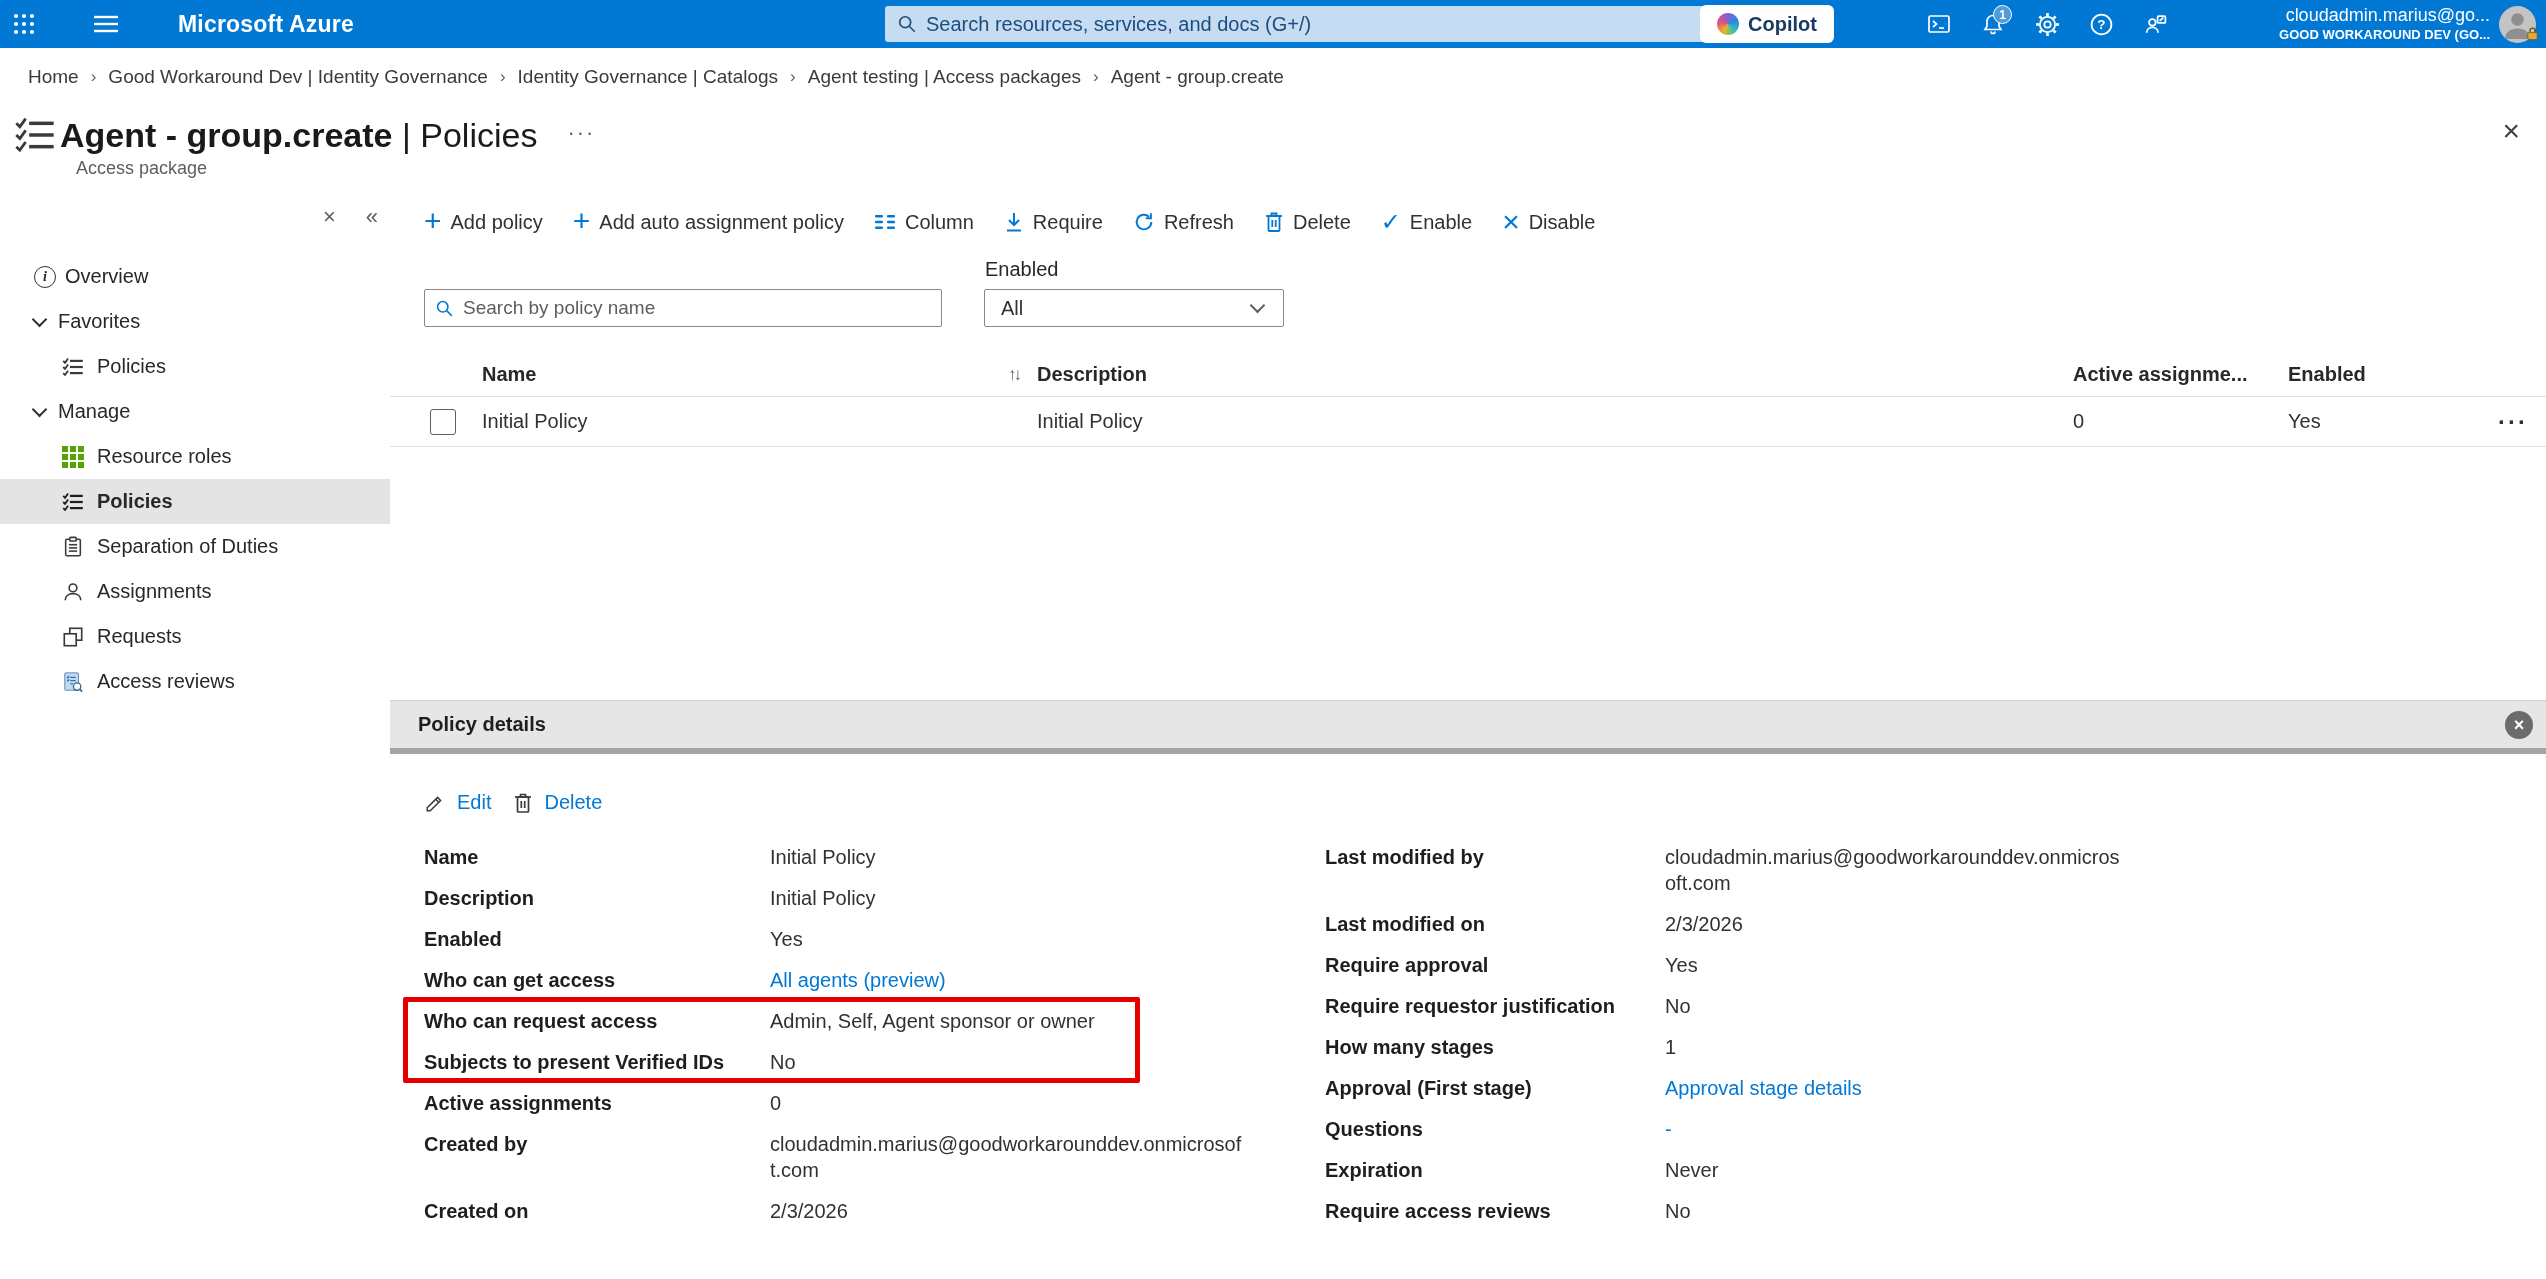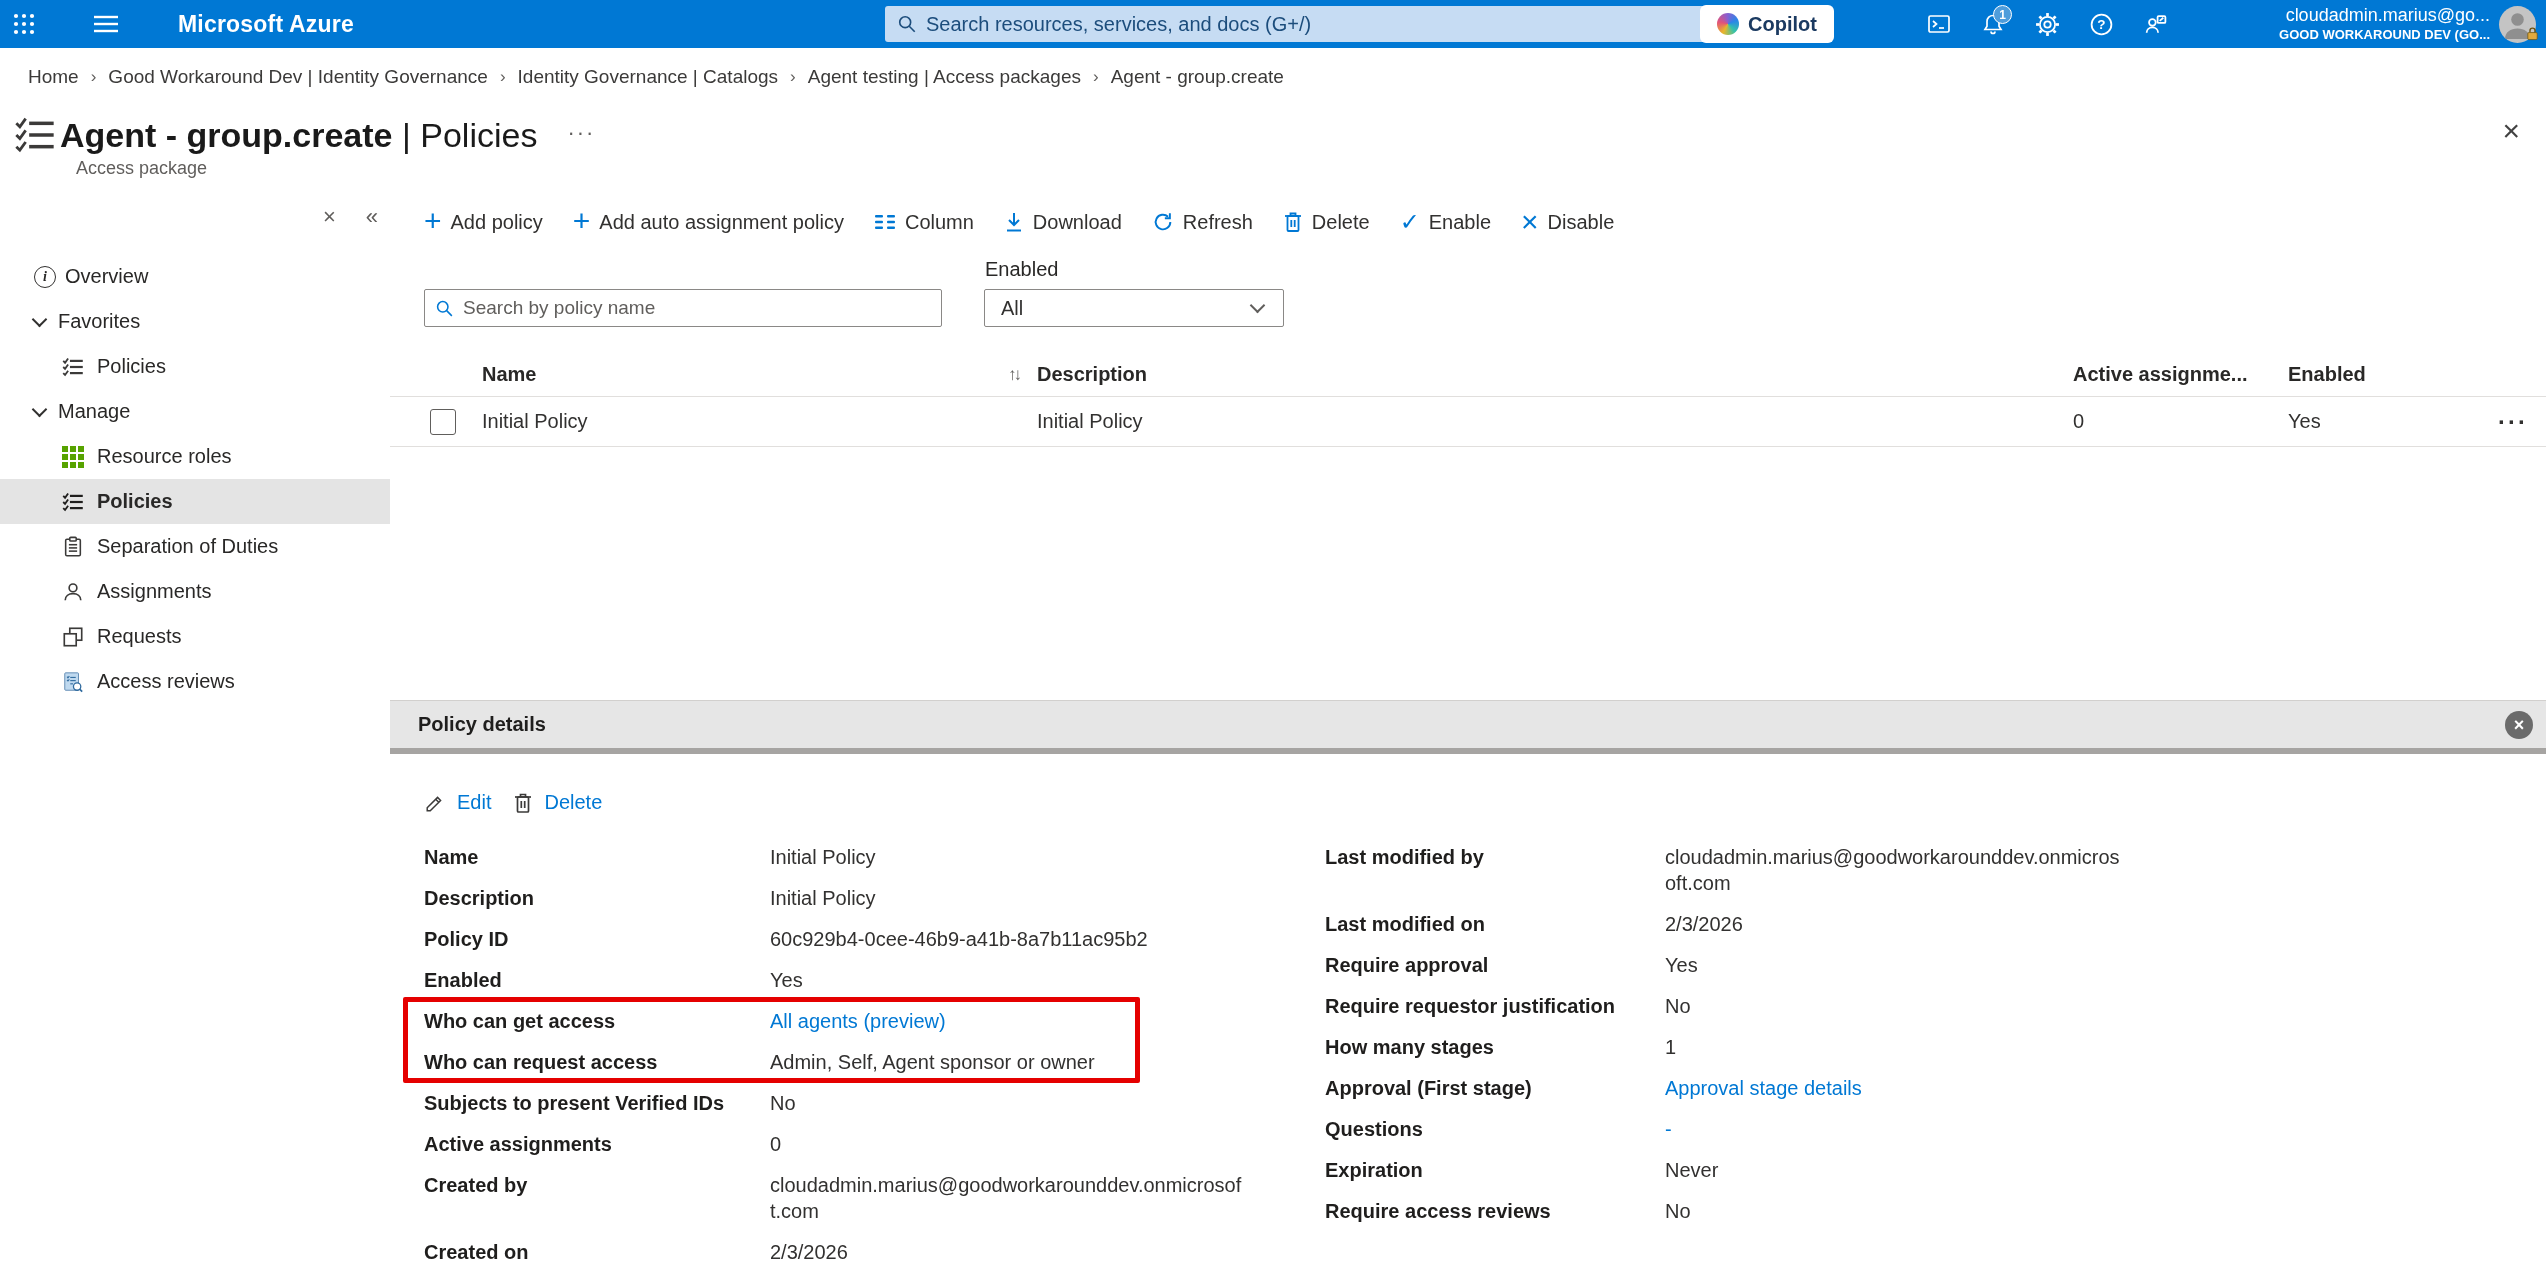--- a/index.html
+++ b/index.html
@@ -389,21 +389,21 @@
         <span>Column</span>
       </div>
       <div class="tool">
         <span>
           <svg width="20" height="22" viewBox="0 0 20 22" fill="none" stroke="#0078d4" stroke-width="2">
             <line x1="10" y1="2" x2="10" y2="13"></line>
               <polyline points="5,9 10,14 15,9"></polyline>
               <line x1="3" y1="19.5" x2="17" y2="19.5"></line>
           </svg>
         </span>
-        <span>Download</span>
+        <span>Require</span>
       </div>
       <div class="tool">
         <span>
           <svg width="22" height="22" viewBox="0 0 24 24" fill="none" stroke="#0078d4" stroke-width="2.1">
             <path d="M20 12a8 8 0 1 1-2.5-5.8"></path>
             <polyline points="19.5,2.5 19.5,8 14,8"></polyline>
           </svg>
         </span>
         <span>Refresh</span>
       </div>
@@ -506,24 +506,20 @@
           <div class="dcol-left">
             <div class="drow">
                 <div class="dlabel">Name</div>
                 <div class="dvalue">Initial Policy</div>
               </div>
             <div class="drow">
                 <div class="dlabel">Description</div>
                 <div class="dvalue">Initial Policy</div>
               </div>
             <div class="drow">
-                <div class="dlabel">Policy ID</div>
-                <div class="dvalue">60c929b4-0cee-46b9-a41b-8a7b11ac95b2</div>
-              </div>
-            <div class="drow">
                 <div class="dlabel">Enabled</div>
                 <div class="dvalue">Yes</div>
               </div>
             <div class="drow">
                 <div class="dlabel">Who can get access</div>
                 <div class="dvalue link">All agents (preview)</div>
               </div>
             <div class="drow">
                 <div class="dlabel">Who can request access</div>
                 <div class="dvalue">Admin, Self, Agent sponsor or owner</div>

